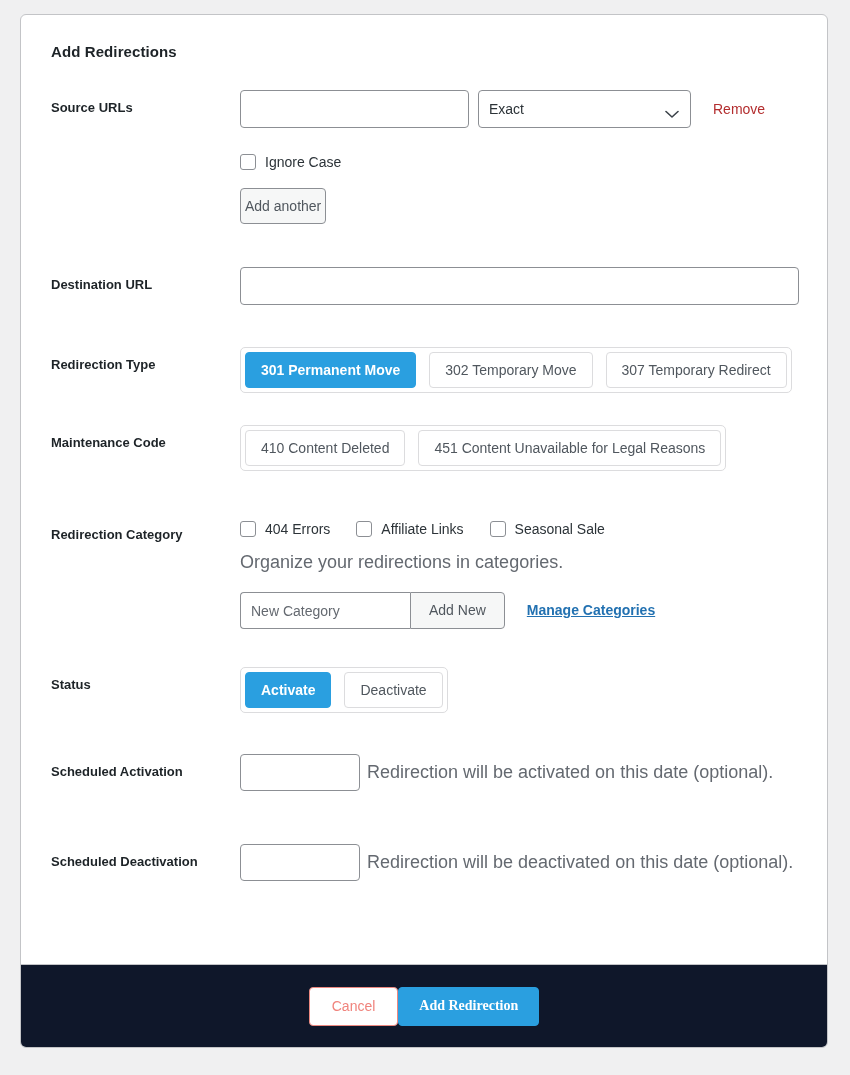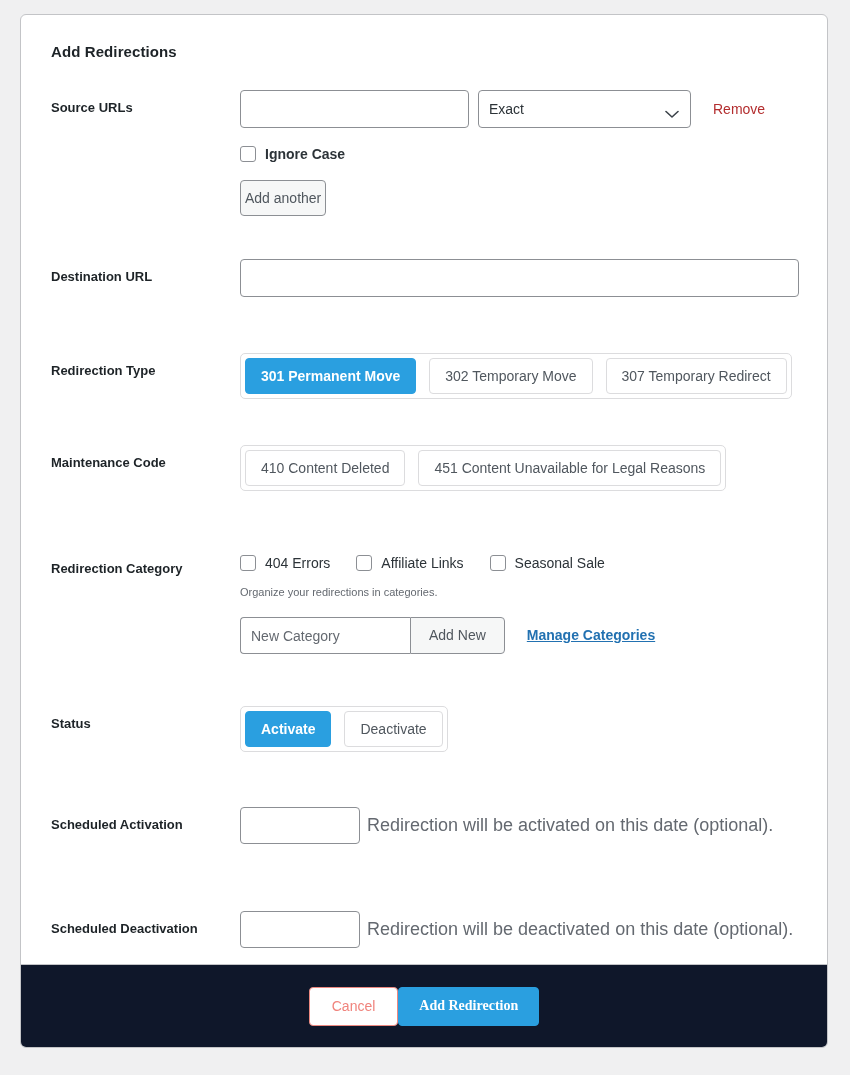--- a/index.html
+++ b/index.html
@@ -38,21 +38,21 @@
     font-weight: bold;
     color: #1d2327;
     letter-spacing: 0.1px;
     margin: 0 0 30px 0;
   }
 
   
   .row {
     display: flex;
     align-items: flex-start;
-    margin-bottom: 14px;
+    margin-bottom: 0;
   }
   .row-label {
     width: 189px;
     flex: 0 0 189px;
     font-size: 13px;
     font-weight: bold;
     color: #1d2327;
     line-height: 18px;
     padding-top: 9px;
     box-sizing: border-box;
@@ -181,21 +181,21 @@
   }
   .seg.active {
     background: #2a9fe0;
     border-color: #2a9fe0;
     color: #ffffff;
     font-weight: bold;
   }
 
   
   .helper {
-    font-size: 11px;
+    font-size: 18px;
     color: #646970;
     margin-top: 15px;
   }
   .cat-new-input {
     width: 170px;
     height: 37px;
     border: 1px solid #8c8f94;
     border-right: none;
     border-radius: 4px 0 0 4px;
   }
@@ -280,21 +280,21 @@
             </select>
             <span class="chev">
               <svg width="14" height="9" viewBox="0 0 14 9">
                 <path d="M1 1.5 L7 7 L13 1.5" fill="none" stroke="#3c434a" stroke-width="1.6" stroke-linecap="round" stroke-linejoin="round"></path>
               </svg>
             </span>
           </div>
           <a href="#" class="remove-link">Remove</a>
         </div>
 
-        <div style="margin-top:18px;font-weight:bold;">
+        <div style="margin-top:26px;">
           <label class="chk-label">
             <span class="chk"></span>
             <span>Ignore Case</span>
           </label>
         </div>
 
         <div style="margin-top:14px;">
           <button class="btn-secondary">Add another</button>
         </div>
       </div>

